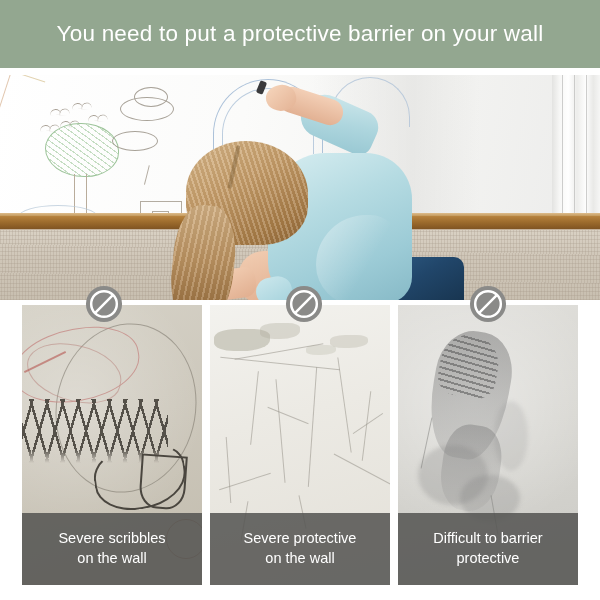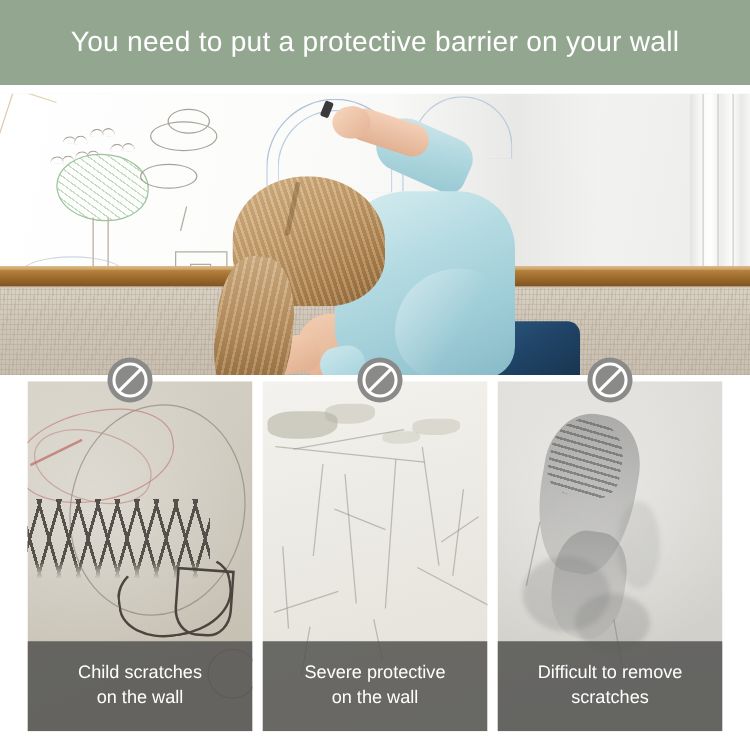--- a/index.html
+++ b/index.html
@@ -571,21 +571,21 @@
         <div class="scrib scrib-pink"></div>
         <div class="scrib scrib-pink2"></div>
         <div class="scrib scrib-red-line"></div>
         <div class="scrib scrib-zig"></div>
         <div class="scrib scrib-loop"></div>
         <div class="scrib scrib-v"></div>
         <div class="scrib scrib-brown"></div>
       </div>
       <div class="panel-caption">
         <div>
-          <div>Child scratches</div>
+          <div>Severe scribbles</div>
           <div>on the wall</div>
         </div>
       </div>
     </div>
 
     <div class="panel">
       <div class="panel-img img-scratches">
         <div class="peel" style="left:4px; top:24px; width:56px; height:22px;"></div>
         <div class="peel" style="left:50px; top:18px; width:40px; height:16px; opacity:.7;"></div>
         <div class="peel" style="left:120px; top:30px; width:38px; height:13px; opacity:.6;"></div>
@@ -620,22 +620,22 @@
         <div class="shoe-tread"></div>
         <div class="shoe-heel"></div>
         <div class="smudge" style="left:20px; top:140px; width:70px; height:60px;"></div>
         <div class="smudge" style="left:62px; top:170px; width:60px; height:46px;"></div>
         <div class="smudge" style="left:96px; top:96px; width:34px; height:70px; opacity:.6;"></div>
         <div class="scratch" style="position:absolute; left:28px; top:112px; width:1.2px; height:52px; background:rgba(110,110,108,0.45); transform:rotate(12deg);"></div>
         <div class="scratch" style="position:absolute; left:96px; top:190px; width:1.2px; height:40px; background:rgba(110,110,108,0.4); transform:rotate(-10deg);"></div>
       </div>
       <div class="panel-caption">
         <div>
-          <div>Difficult to remove</div>
-          <div>scratches</div>
+          <div>Difficult to barrier</div>
+          <div>protective</div>
         </div>
       </div>
     </div>
   </div>
 
   <div class="no-badge" id="no-badge-1">
     <svg viewBox="0 0 40 40">
       <circle cx="20" cy="20" r="19" fill="#8a8a88"></circle>
       <circle cx="20" cy="20" r="13.5" fill="none" stroke="#ffffff" stroke-width="2.6"></circle>
       <line x1="11" y1="29" x2="29" y2="11" stroke="#ffffff" stroke-width="2.6" stroke-linecap="round"></line>

